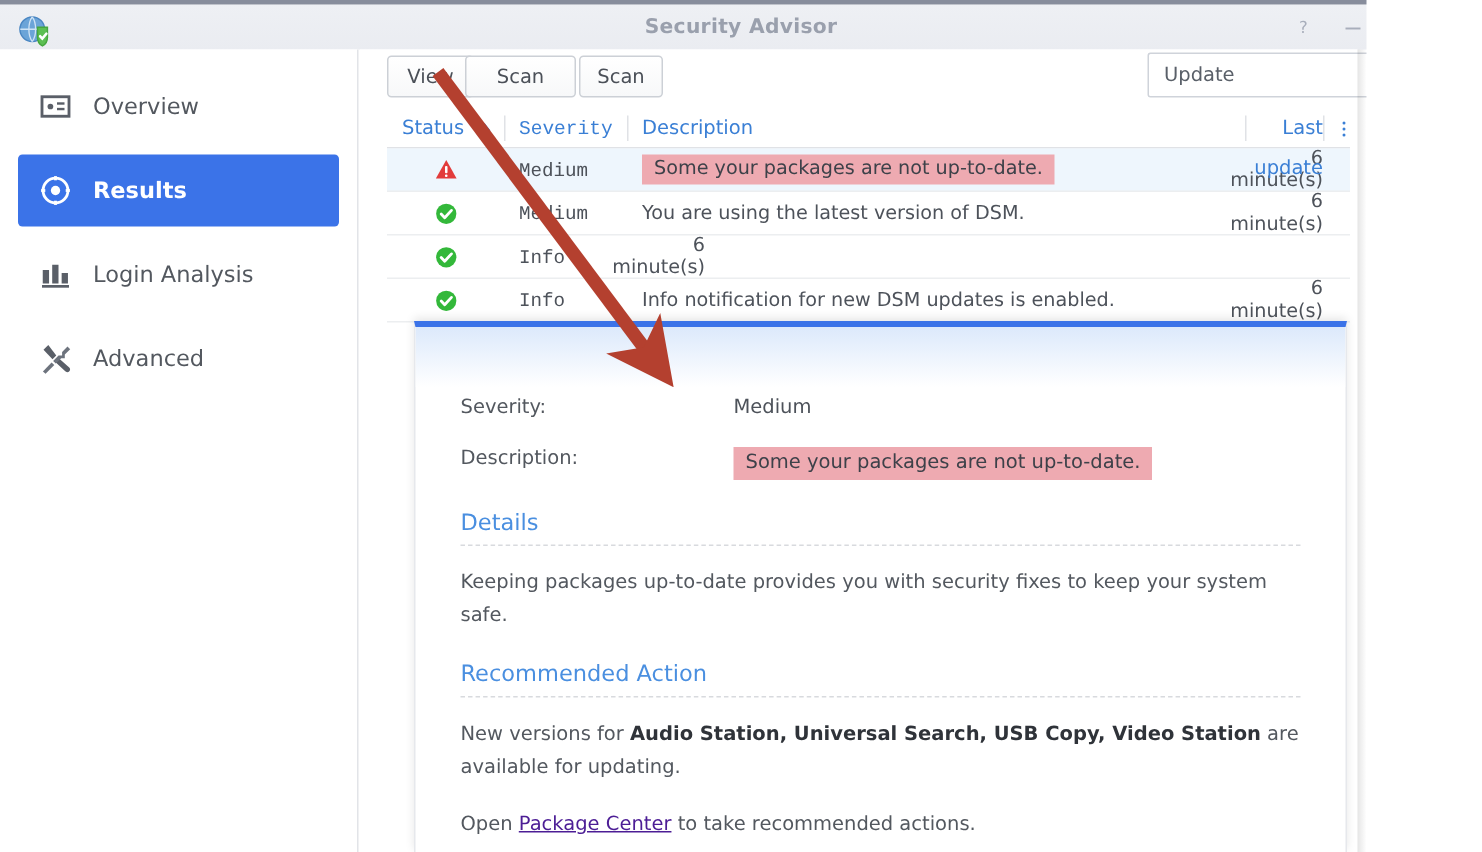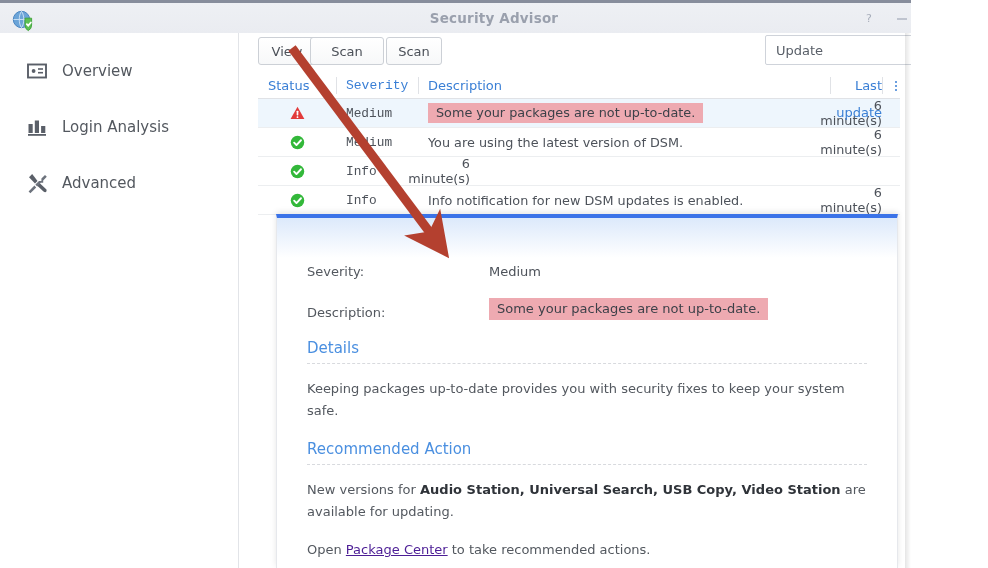--- a/index.html
+++ b/index.html
@@ -153,21 +153,21 @@
     border-right: 1px solid #e6e8ec;
     box-shadow: 0 -2px 6px rgba(0,0,0,.10);
     overflow: hidden;
   }
   .detail-fade {
     position:absolute; left:0; top:0; width:100%; height:40px;
     background: linear-gradient(#dce9fb, #ffffff);
   }
   .detail-body { position: relative; padding: 46px 30px 0 30px; }
 
-  .kv { display:flex; margin-bottom: 19px; align-items: flex-end; }
+  .kv { display:flex; margin-bottom: 19px; align-items: flex-start; }
   .kv .k { width: 182px; font-size: 13px; color: #53585f; }
   .kv .v { font-size: 13px; color: #4d525a; }
   .kv .v.hl { background:#eeaab1; padding: 3px 8px 4px 8px; color:#3d4149; }
 
   .section-title {
     font-size: 15px; color: #4a8fe0; margin-top: 18px;
     padding-bottom: 6px;
   }
   .section-rule { border-bottom: 1px dashed #d8dade; margin-bottom: 14px; }
   .para { font-size: 13px; color: #53585f; line-height: 22px; }
@@ -226,20 +226,33 @@
         <svg width="22" height="22" viewBox="0 0 22 22">
           <rect x="2" y="4.5" width="18" height="13" fill="none" stroke="#5a5f68" stroke-width="1.9"></rect>
           <circle cx="7.6" cy="11" r="1.9" fill="#5a5f68"></circle>
           <line x1="12" y1="9" x2="17" y2="9" stroke="#5a5f68" stroke-width="1.6"></line>
           <line x1="12" y1="12.7" x2="17" y2="12.7" stroke="#5a5f68" stroke-width="1.6"></line>
         </svg>
       </span>
       <span class="nav-label">Overview</span>
     </div>
 
+    <div class="nav-item active">
+      <span class="nav-ico">
+        <svg width="22" height="22" viewBox="0 0 22 22">
+          <circle cx="11" cy="11" r="8.3" fill="none" stroke="#ffffff" stroke-width="1.9"></circle>
+          <circle cx="11" cy="11" r="3.1" fill="#ffffff"></circle>
+          <line x1="11" y1="1.4" x2="11" y2="4.2" stroke="#ffffff" stroke-width="1.9"></line>
+          <line x1="11" y1="17.8" x2="11" y2="20.6" stroke="#ffffff" stroke-width="1.9"></line>
+          <line x1="1.4" y1="11" x2="4.2" y2="11" stroke="#ffffff" stroke-width="1.9"></line>
+          <line x1="17.8" y1="11" x2="20.6" y2="11" stroke="#ffffff" stroke-width="1.9"></line>
+        </svg>
+      </span>
+      <span class="nav-label">Results</span>
+    </div>
 
     <div class="nav-item">
       <span class="nav-ico">
         <svg width="22" height="22" viewBox="0 0 22 22">
           <rect x="2.5" y="8" width="4.2" height="9" fill="#5a5f68"></rect>
           <rect x="8.8" y="4.5" width="4.2" height="12.5" fill="#5a5f68"></rect>
           <rect x="15.1" y="10" width="4.2" height="7" fill="#5a5f68"></rect>
           <rect x="2" y="18" width="18" height="1.8" fill="#5a5f68"></rect>
         </svg>
       </span>

